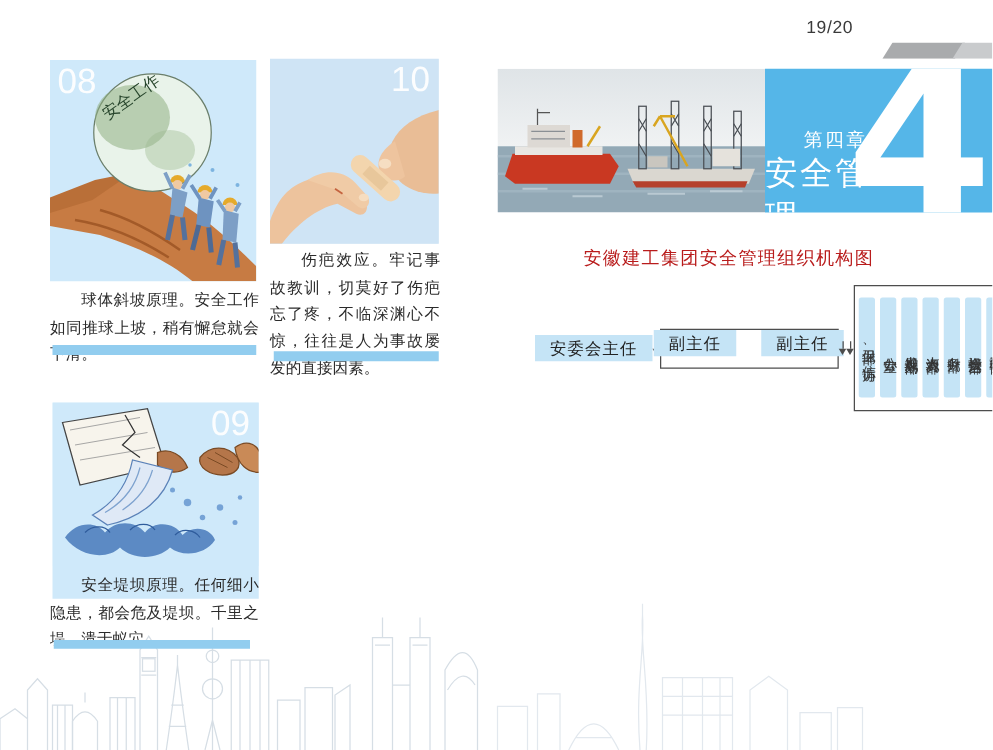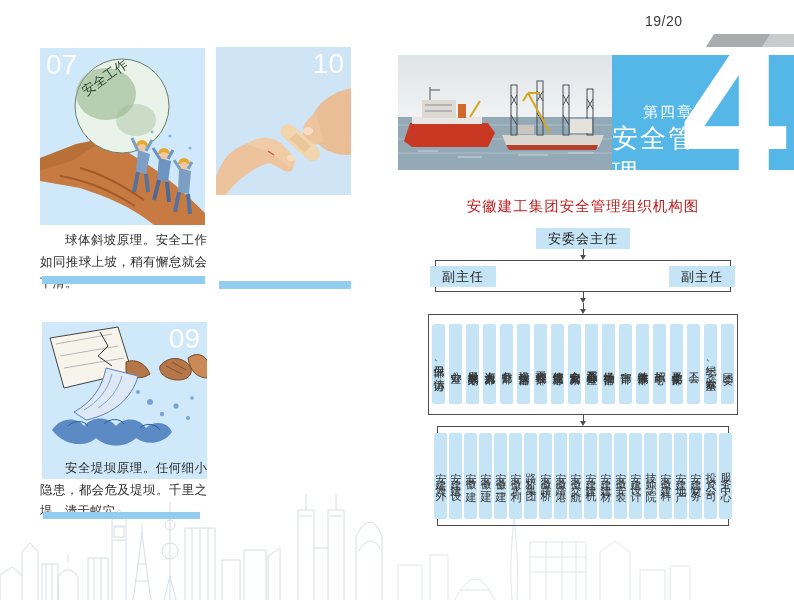--- a/index.html
+++ b/index.html
@@ -34,29 +34,29 @@
   .photo{position:absolute;left:398px;top:55px;width:214px;height:115px;}
   .chapbox{position:absolute;left:612px;top:55px;width:182px;height:115px;background:#55b6e8;
            overflow:hidden;color:#fff;}
   .chaplabel{position:absolute;top:48px;right:100px;font:15px "Liberation Sans",sans-serif;letter-spacing:2px;}
   .chaptitle{position:absolute;top:66px;right:88px;font:26px "Liberation Sans",sans-serif;letter-spacing:2px;}
   .bignum{position:absolute;right:0;bottom:-27px;font:bold 168px/1 "DejaVu Sans",sans-serif;color:#fff;}
 
   
   .orgtitle{position:absolute;left:428px;top:197px;width:310px;text-align:center;
             font-size:14.5px;color:#b91c1c;letter-spacing:1px;}
-  .org{position:absolute;left:428px;top:228px;width:310px;display:flex;flex-direction:column;align-items:center;}
+  .org{position:absolute;left:428px;top:228px;width:310px;display:flex;align-items:center;}
   .hbox{background:#c5e4f6;color:#222;font-size:13px;line-height:1;padding:4px 12px;
         white-space:nowrap;letter-spacing:1px;}
   .arrow{display:flex;flex-direction:column;align-items:center;}
   .arrow .stem{width:1px;height:6px;background:#4d4d4d;}
   .arrow .head{width:0;height:0;border-left:3.5px solid transparent;border-right:3.5px solid transparent;
                border-top:5px solid #4d4d4d;}
-  .rowB{width:296px;height:32px;border:1px solid #4d4d4d;display:flex;align-items:center;
-        justify-content:space-between;box-sizing:border-box;}
+  .rowB{width:296px;height:32px;border:1px solid #4d4d4d;display:flex;align-items:flex-start;
+        justify-content:space-between;box-sizing:border-box;gap:20px;}
   .rowB .hbox:first-child{margin-left:-6px;}
   .rowB .hbox:last-child{margin-right:-5px;}
   .rowD{width:310px;border:1px solid #4d4d4d;box-sizing:border-box;padding:9px 3px 10px;
         display:flex;justify-content:center;gap:4px;}
   .vbox{writing-mode:vertical-rl;text-orientation:upright;background:#c5e4f6;border-radius:2px;
         width:13px;color:#333;font-size:11px;line-height:13px;display:flex;align-items:center;
         justify-content:center;}
   .dept{height:80px;letter-spacing:.5px;}
   .sub{height:86px;letter-spacing:6px;}
   .vrow{width:310px;display:flex;justify-content:center;gap:2px;}
@@ -138,21 +138,21 @@
             <circle cx="6" cy="8" r="4" fill="#f0c9a2"></circle>
             <path d="M2 11 L-4 2 M10 11 L14 4" stroke="#7d9fc6" stroke-width="3"></path>
             <path d="M1 10 L13 13 L11 36 L0 34 Z" fill="#7d9fc6"></path>
             <path d="M1 34 L-3 54 M10 36 L12 56" stroke="#55719c" stroke-width="4"></path>
           </g>
         <circle cx="130" cy="88" r="1.6" fill="#7db4e0"></circle>
           <circle cx="150" cy="100" r="1.6" fill="#7db4e0"></circle>
           <circle cx="112" cy="84" r="1.4" fill="#7db4e0"></circle>
       </g>
     </svg>
-    <span class="pnum tl">07</span>
+    <span class="pnum tl">08</span>
   </div>
   <p class="caption cap08">球体斜坡原理。安全工作如同推球上坡，稍有懈怠就会下滑。</p>
   <div class="divider d08"></div>
 
   <div class="panel p10">
     <svg width="135" height="148" viewBox="0 0 135 148">
       <rect width="135" height="148" fill="#cfe4f5"></rect>
       <g>
         <path d="M-6 150 C2 118 10 104 30 97 C48 91 60 95 68 104 L76 113 C80 120 76 127 69 124 L54 116 C36 120 20 134 8 150 Z" fill="#edc39d"></path>
         <path d="M30 97 C44 88 58 89 68 99 L78 110 C82 116 76 123 70 118 L56 106" fill="#f0cba6"></path>
@@ -164,20 +164,21 @@
         <path d="M100 66 C90 72 84 82 88 90 C92 98 102 100 108 94 Z" fill="#eec49e"></path>
         <ellipse cx="92" cy="84" rx="5" ry="4" fill="#f6dec2"></ellipse>
         <g transform="rotate(42 84 96)">
           <rect x="60" y="88" width="48" height="15" rx="7.5" fill="#f3d5ad"></rect>
           <rect x="74" y="91" width="20" height="9" fill="#e8c79b"></rect>
         </g>
       </g>
     </svg>
     <span class="pnum tr">10</span>
   </div>
+  <p class="caption cap10">伤疤效应。牢记事故教训，切莫好了伤疤忘了疼，不临深渊心不惊，往往是人为事故屡发的直接因素。</p>
   <div class="divider d10"></div>
 
   <div class="panel p09">
     <svg width="165" height="131" viewBox="0 0 165 131">
       <rect width="165" height="131" fill="#cfe9fa"></rect>
       <g>
         <path d="M8 16 L76 5 L90 50 L22 66 Z" fill="#f7f4ec" stroke="#444"></path>
         <path d="M14 22 L70 12 M18 34 L76 24 M22 46 L82 36" stroke="#9a9a9a" stroke-width=".7"></path>
         <path d="M58 10 L66 24 L56 34 L70 44" stroke="#333" fill="none"></path>
         <path d="M84 40 C94 36 104 42 108 52 C100 58 90 56 84 50 Z" fill="#b5764a" stroke="#7a4a24"></path>

